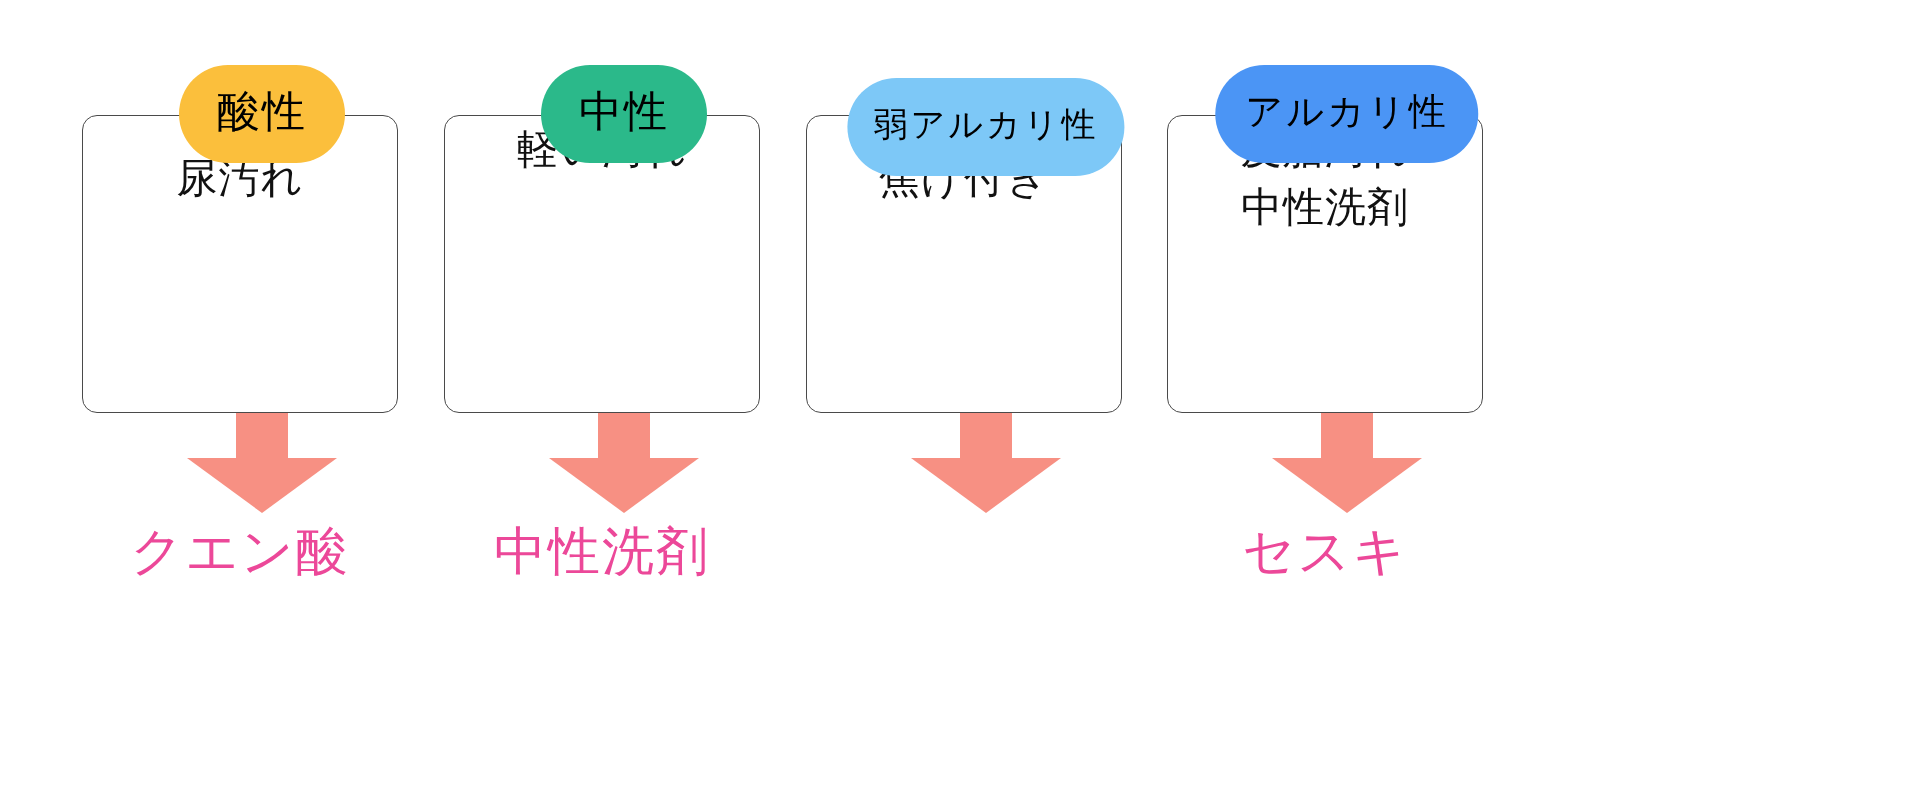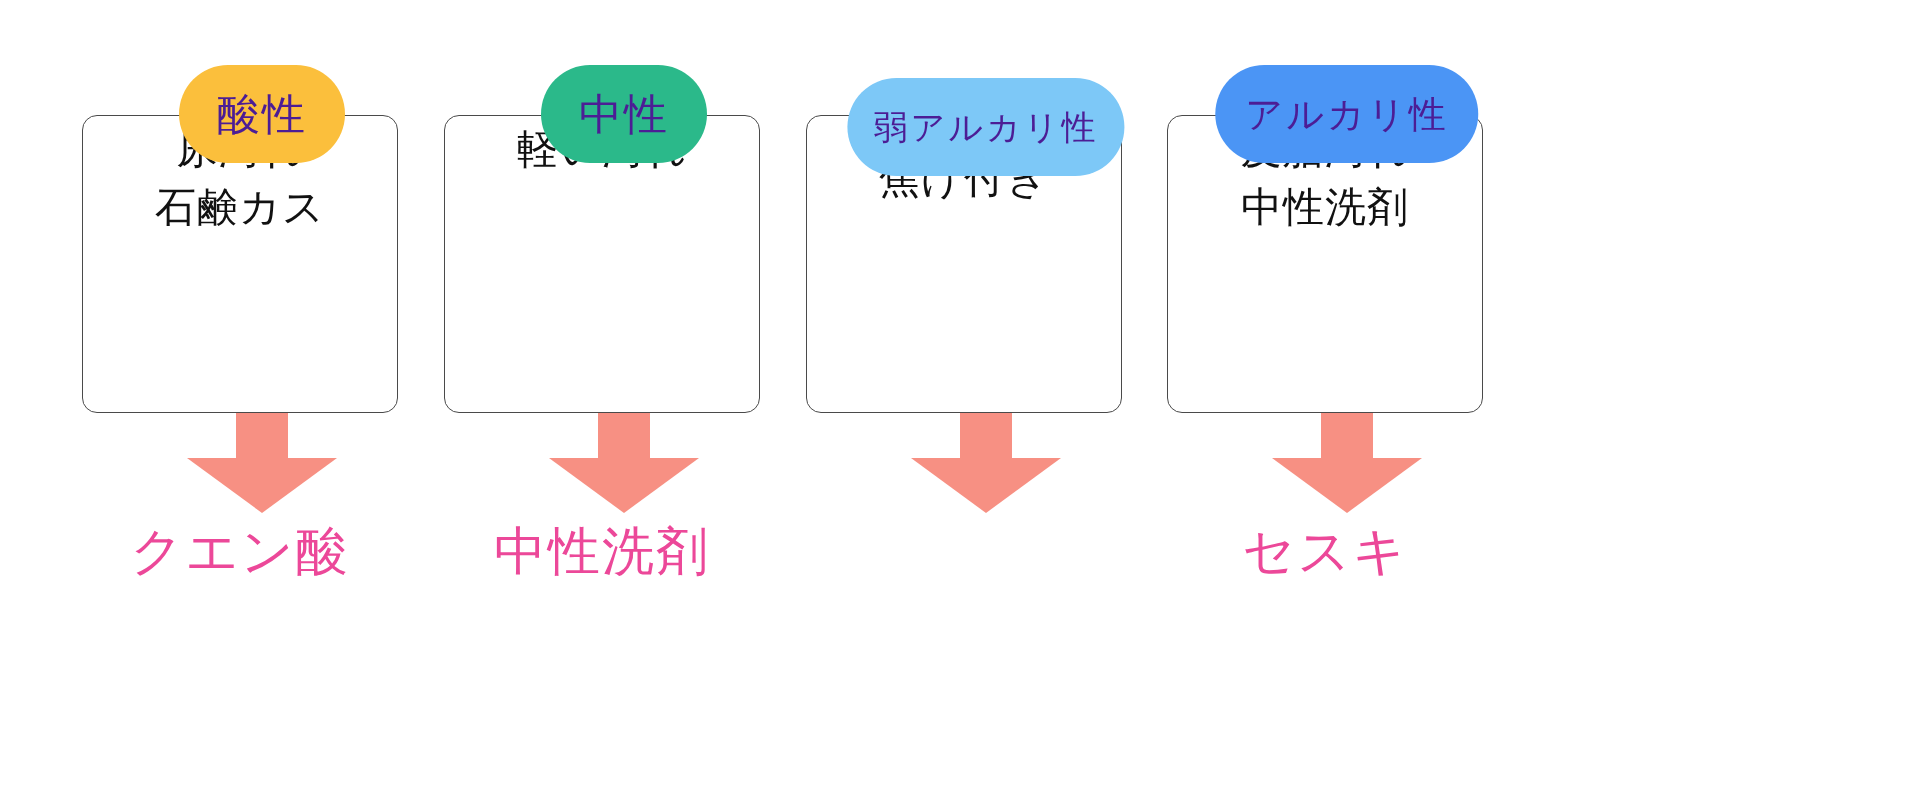--- a/index.html
+++ b/index.html
@@ -44,21 +44,22 @@
     justify-content:center;
     color:#ffffff;
     white-space:nowrap;
     z-index:3;
     box-sizing:border-box;
   }
   .badge-text{
     font-size:43px;
     line-height:1;
     letter-spacing:2px;
-    color:#4c1d95;
+    color:#000000;
+    font-family:Liberation Mono, monospace;
   }
   .badge.w-sm{padding:0 38px;}
   .badge.w-lg{padding:0 26px;}
   .badge.w-lg .badge-text{font-size:34px;letter-spacing:3px;}
   .badge.w-xl .badge-text{font-size:37px;letter-spacing:3px;}
   .badge.w-xl{padding:0 30px;}
 
   
   .items{
     position:absolute;
@@ -124,21 +125,20 @@
 </head>
 <body>
 
 <div id="stage">
 
   <div class="column" style="left:82px;">
     <div class="card"></div>
     <div class="items">
       <div class="item">水垢</div>
       <div class="item">尿汚れ</div>
-      <div class="item">石鹸カス</div>
     </div>
     <div class="badge w-sm" style="background:#FBBF3C;">
       <span class="badge-text">酸性</span>
     </div>
     <div class="arrow">
       <div class="shaft" style="background:#F79083;"></div>
       <div class="head" style="border-top:55px solid #F79083;"></div>
     </div>
     <div class="bottom-label">クエン酸</div>
   </div>

